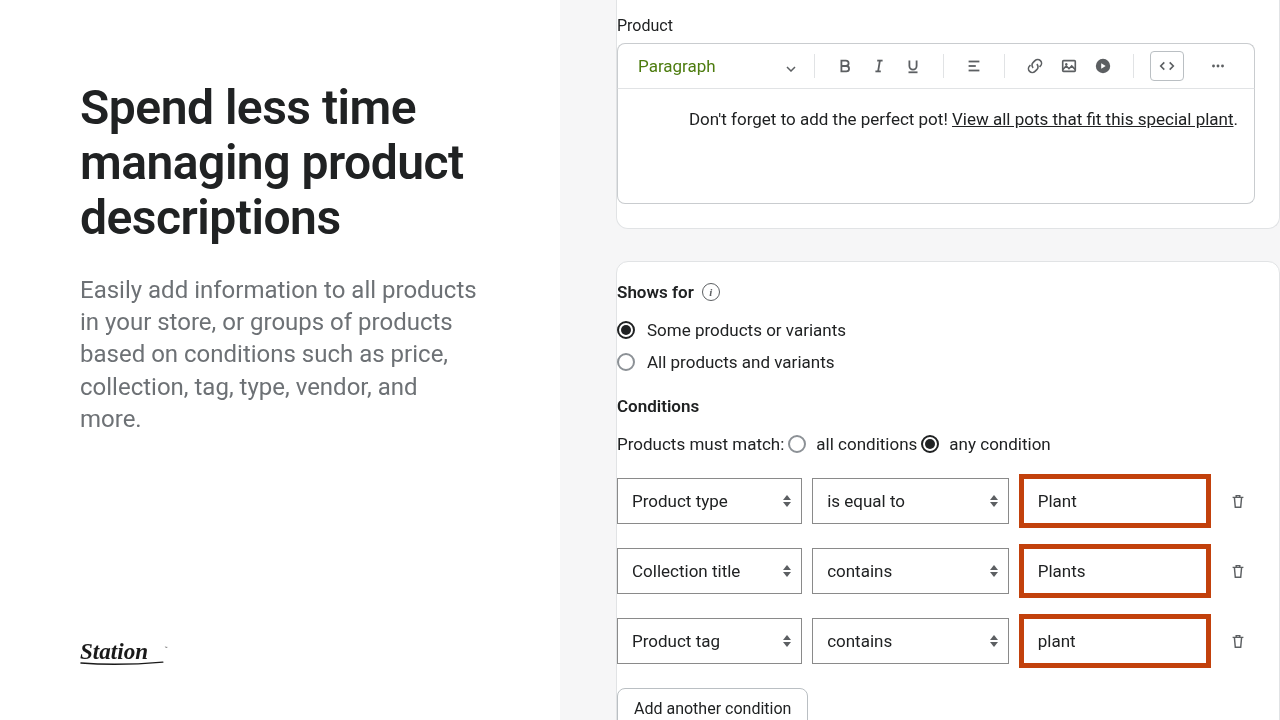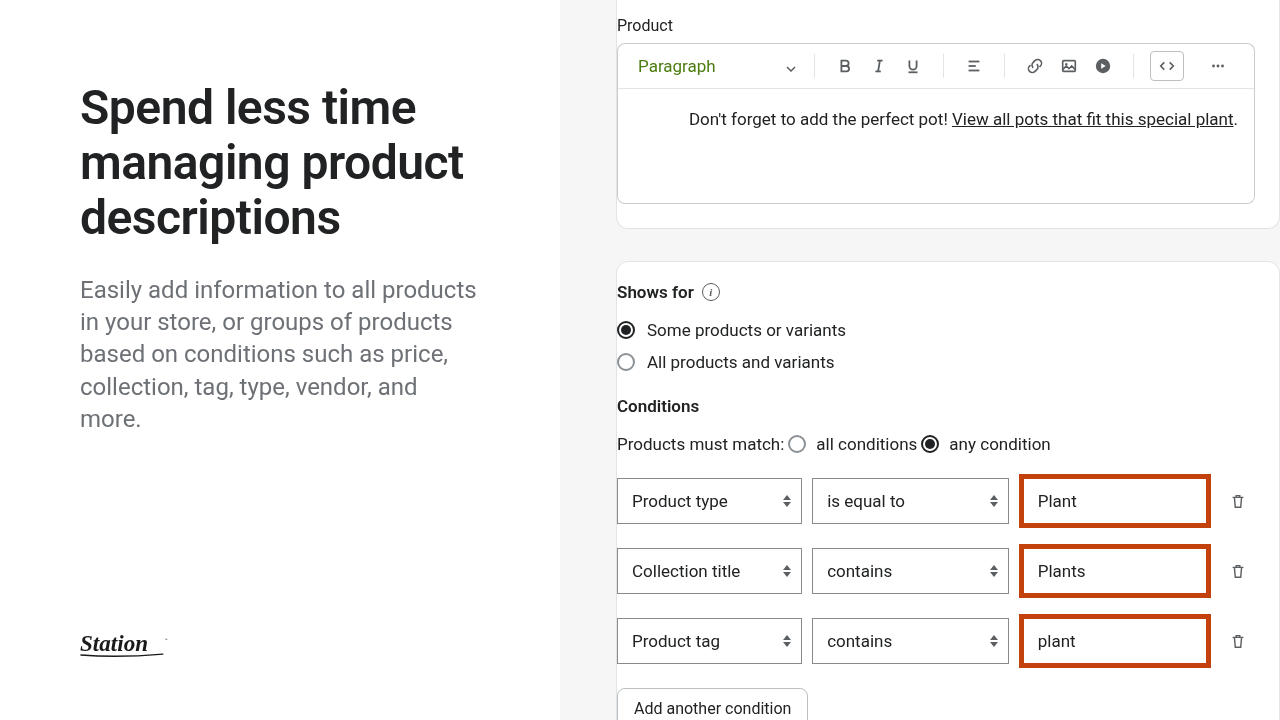--- a/index.html
+++ b/index.html
@@ -33,21 +33,21 @@
   letter-spacing: -0.5px;
 }
 .subcopy {
   font-size: 24px;
   line-height: 1.35;
   color: #6d7175;
   font-weight: 400;
 }
 .logo-wrap {
   position: absolute;
-  bottom: 56px;
+  bottom: 48px;
   left: 80px;
 }
 .logo-wrap svg { width: 106px; height: auto; }
 .right-panel {
   flex: 1;
   background: #f6f6f7;
   padding: 0 0 0 56px;
   position: relative;
   overflow: hidden;
 }

